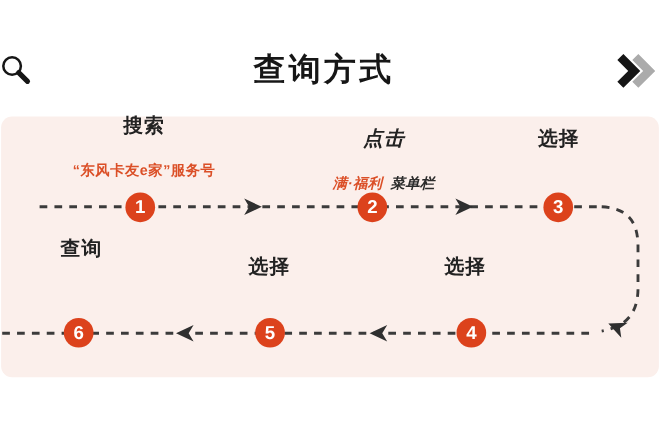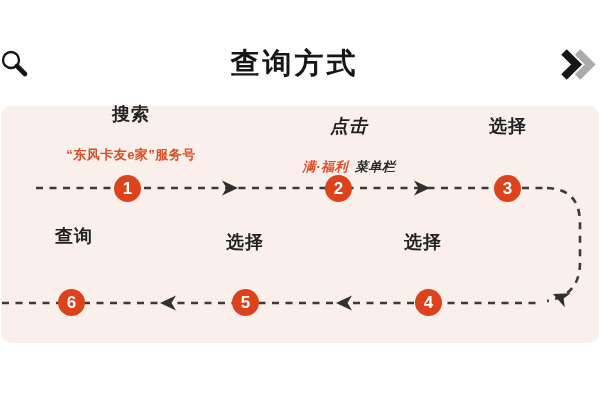--- a/index.html
+++ b/index.html
@@ -29,21 +29,21 @@
   .step-label{font-size:18px;font-weight:700;color:#222;letter-spacing:1px;}
   .step-value{margin-top:20px;font-size:13px;font-weight:700;letter-spacing:0.5px;}
   .accent{color:var(--accent,#db4f27);}
   .plain{color:#2b2b2b;}
   .plain:not(:empty){margin-left:7px;text-align:center;}
   .s1{left:131px;top:102px;}
   .s2{left:349px;top:114px;font-style:italic;}
   .s3{left:508px;top:114px;}
   .s4{left:423px;top:230px;}
   .s5{left:245px;top:230px;}
-  .s6{left:74px; top:224px;font-family:Liberation Mono, monospace;}
+  .s6{left:74px; top:214px;font-family:Liberation Mono, monospace;}
   
   .num{
     position:absolute;width:27px;height:27px;border-radius:50%;
     background:var(--circle,#dc421c);color:#fff;font-size:17px;font-weight:700;
     display:flex;align-items:center;justify-content:center;line-height:1;
   }
   .c1{left:114px;top:175px;}
   .c2{left:325px;top:175px;}
   .c3{left:494px;top:175px;}
   .c4{left:415px;top:289px;}

